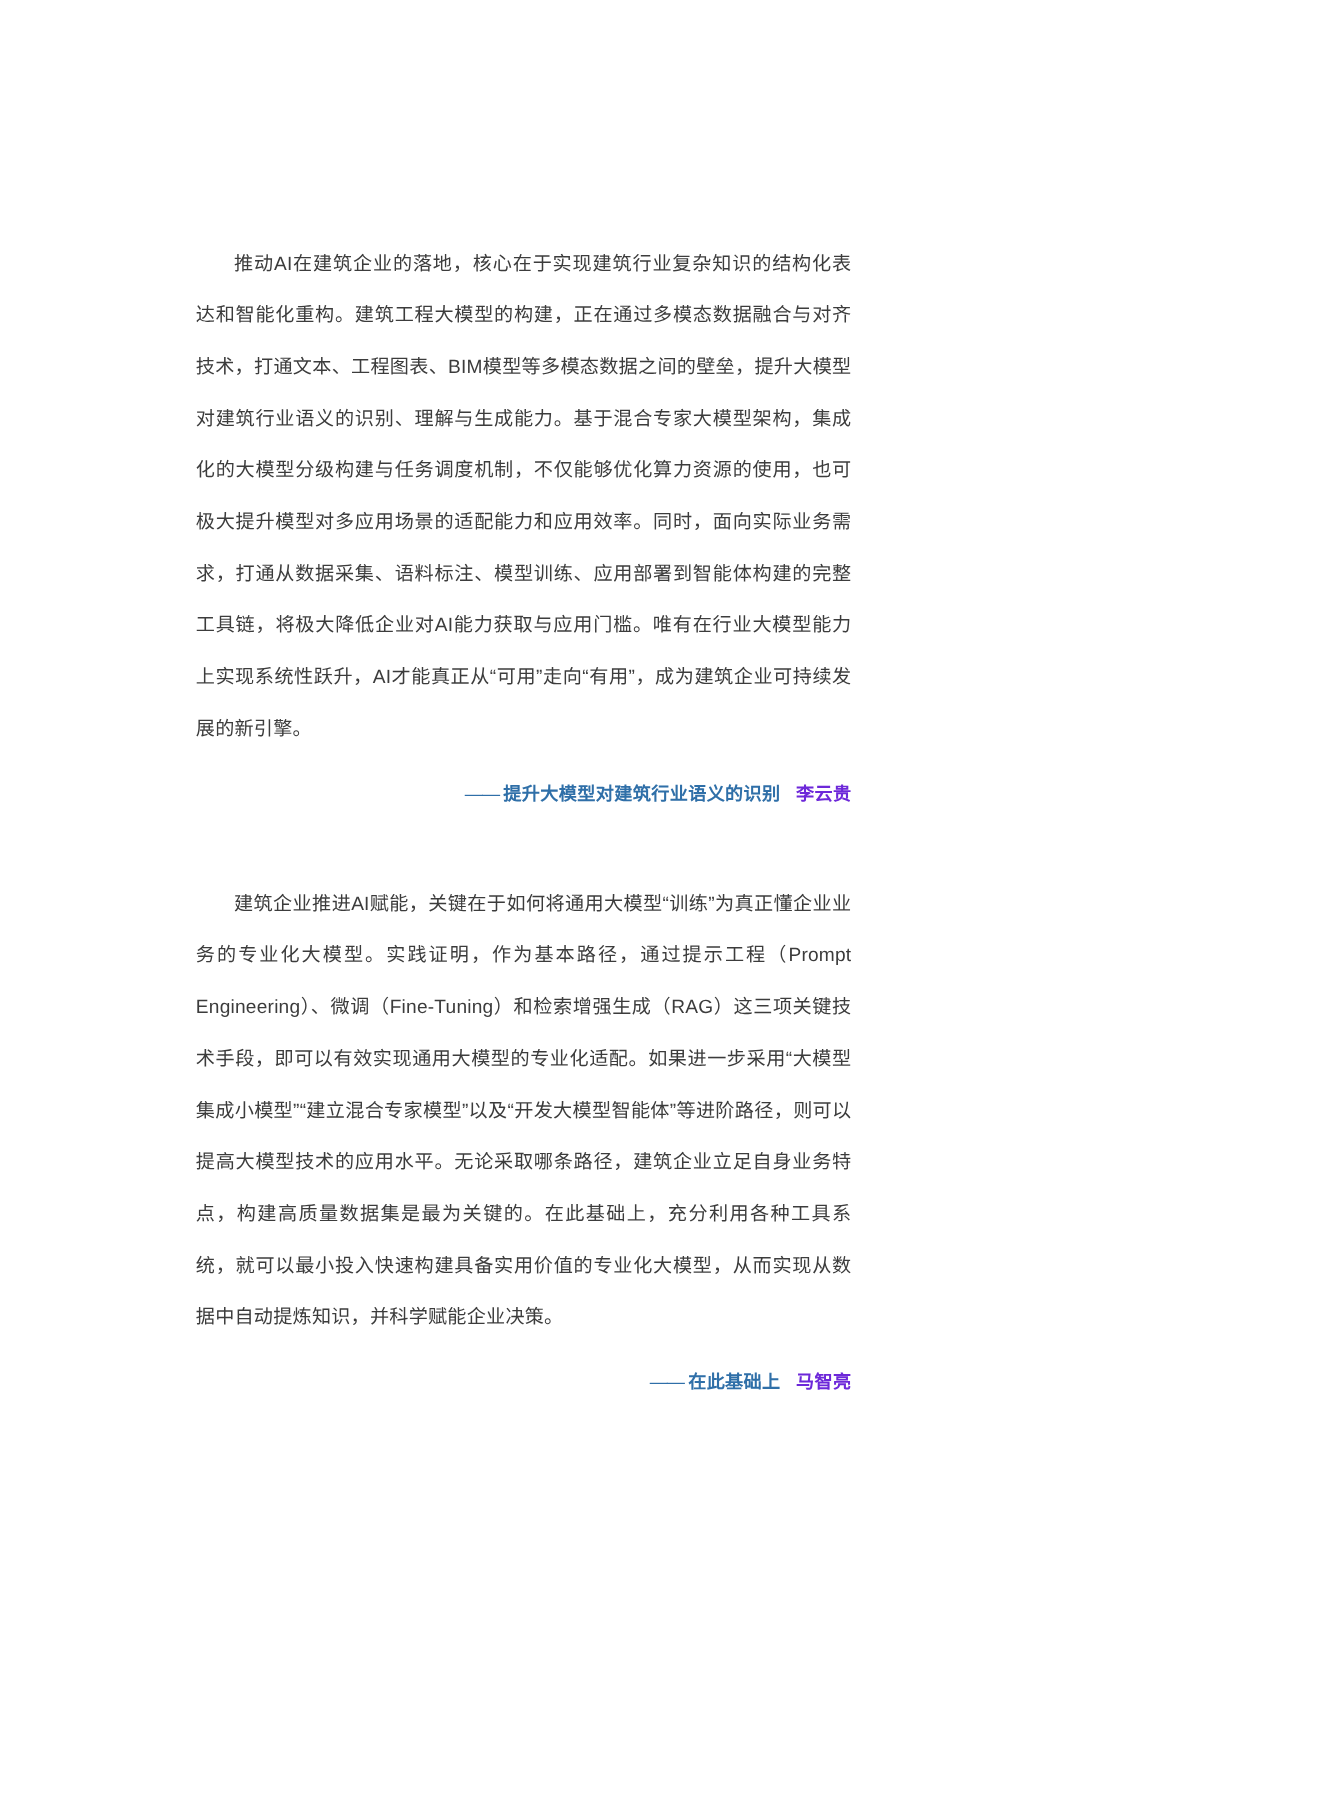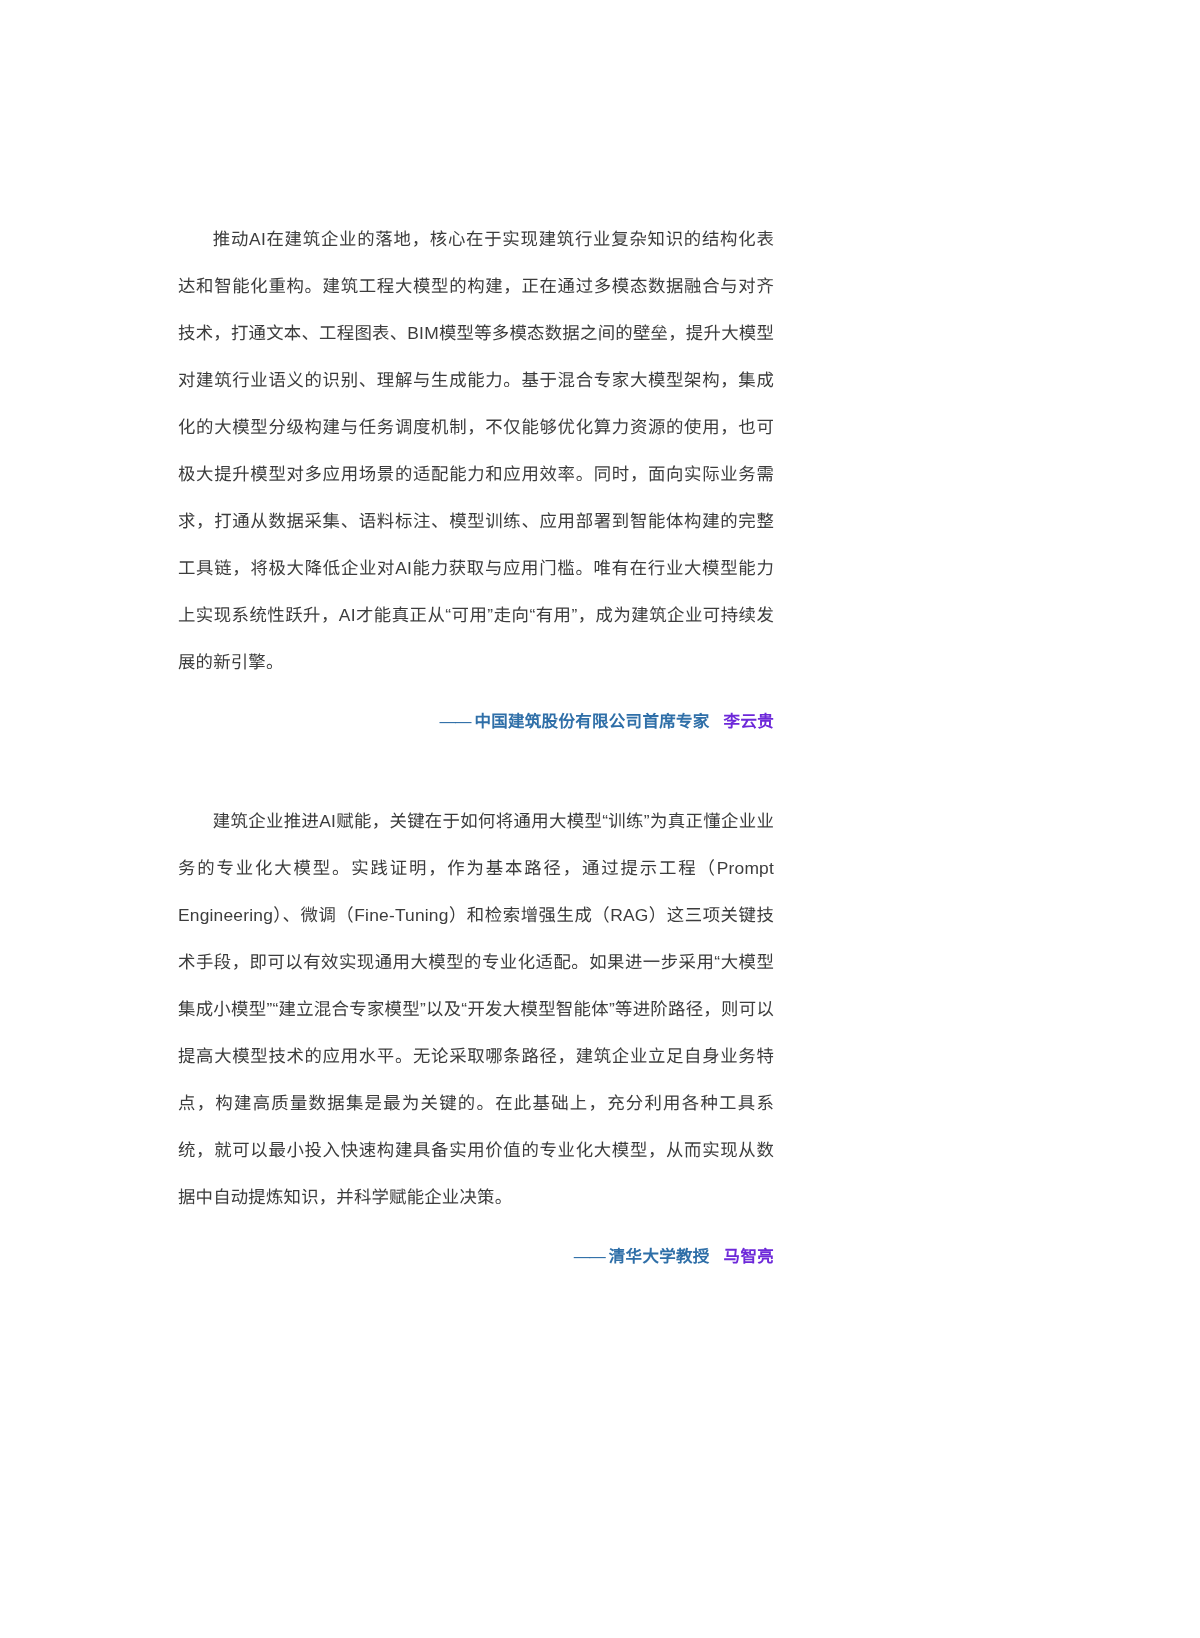--- a/index.html
+++ b/index.html
@@ -73,25 +73,25 @@
 </style>
 </head>
 <body>
 
 <div class="page">
   <div class="content">
 
     <section class="quote-block">
       <p class="para">推动AI在建筑企业的落地，核心在于实现建筑行业复杂知识的结构化表达和智能化重构。建筑工程大模型的构建，正在通过多模态数据融合与对齐技术，打通文本、工程图表、BIM模型等多模态数据之间的壁垒，提升大模型对建筑行业语义的识别、理解与生成能力。基于混合专家大模型架构，集成化的大模型分级构建与任务调度机制，不仅能够优化算力资源的使用，也可极大提升模型对多应用场景的适配能力和应用效率。同时，面向实际业务需求，打通从数据采集、语料标注、模型训练、应用部署到智能体构建的完整工具链，将极大降低企业对AI能力获取与应用门槛。唯有在行业大模型能力上实现系统性跃升，AI才能真正从“可用”走向“有用”，成为建筑企业可持续发展的新引擎。</p>
       <div class="attribution">
-        <span class="dash">——</span><span class="affil">中国建筑股份有限公司首席专家</span><span class="name">李云贵</span>
+        <span class="dash">——</span><span class="affil">提升大模型对建筑行业语义的识别</span><span class="name">李云贵</span>
       </div>
     </section>
 
     <section class="quote-block">
       <p class="para">建筑企业推进AI赋能，关键在于如何将通用大模型“训练”为真正懂企业业务的专业化大模型。实践证明，作为基本路径，通过提示工程（Prompt Engineering）、微调（Fine-Tuning）和检索增强生成（RAG）这三项关键技术手段，即可以有效实现通用大模型的专业化适配。如果进一步采用“大模型集成小模型”“建立混合专家模型”以及“开发大模型智能体”等进阶路径，则可以提高大模型技术的应用水平。无论采取哪条路径，建筑企业立足自身业务特点，构建高质量数据集是最为关键的。在此基础上，充分利用各种工具系统，就可以最小投入快速构建具备实用价值的专业化大模型，从而实现从数据中自动提炼知识，并科学赋能企业决策。</p>
       <div class="attribution">
-        <span class="dash">——</span><span class="affil">清华大学教授</span><span class="name">马智亮</span>
+        <span class="dash">——</span><span class="affil">在此基础上</span><span class="name">马智亮</span>
       </div>
     </section>
 
   </div>
 </div>
 
 </body></html>

